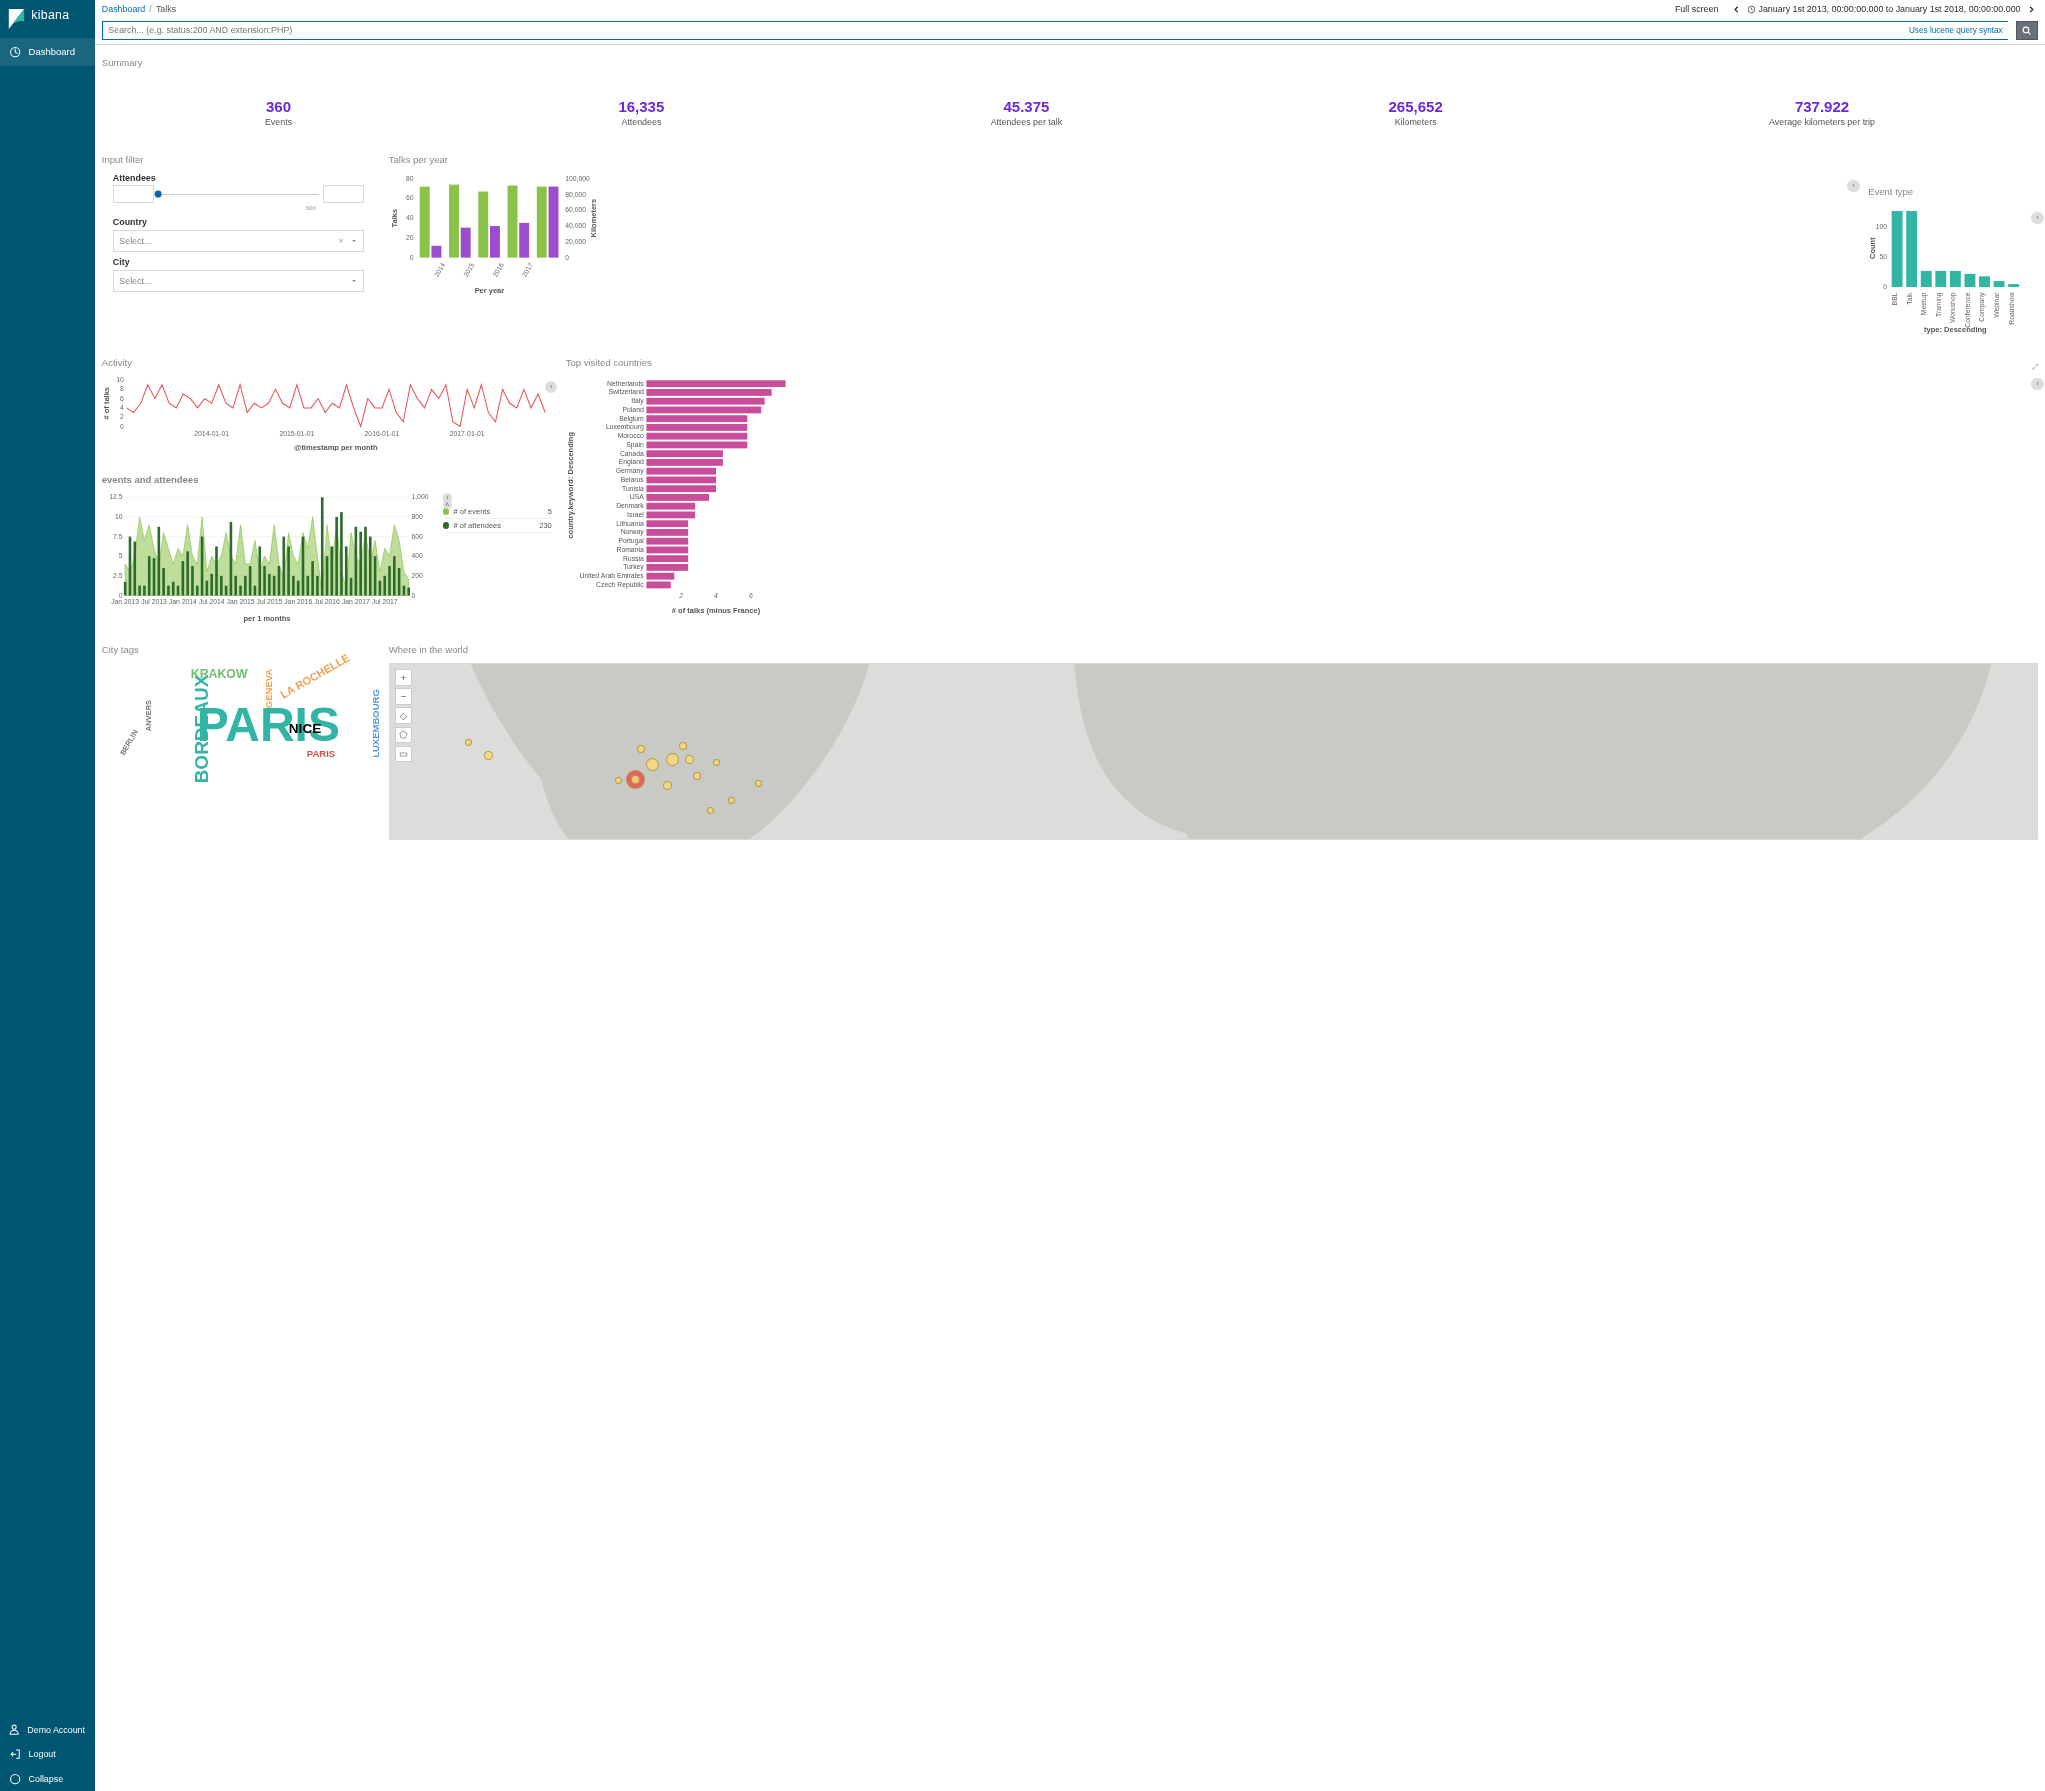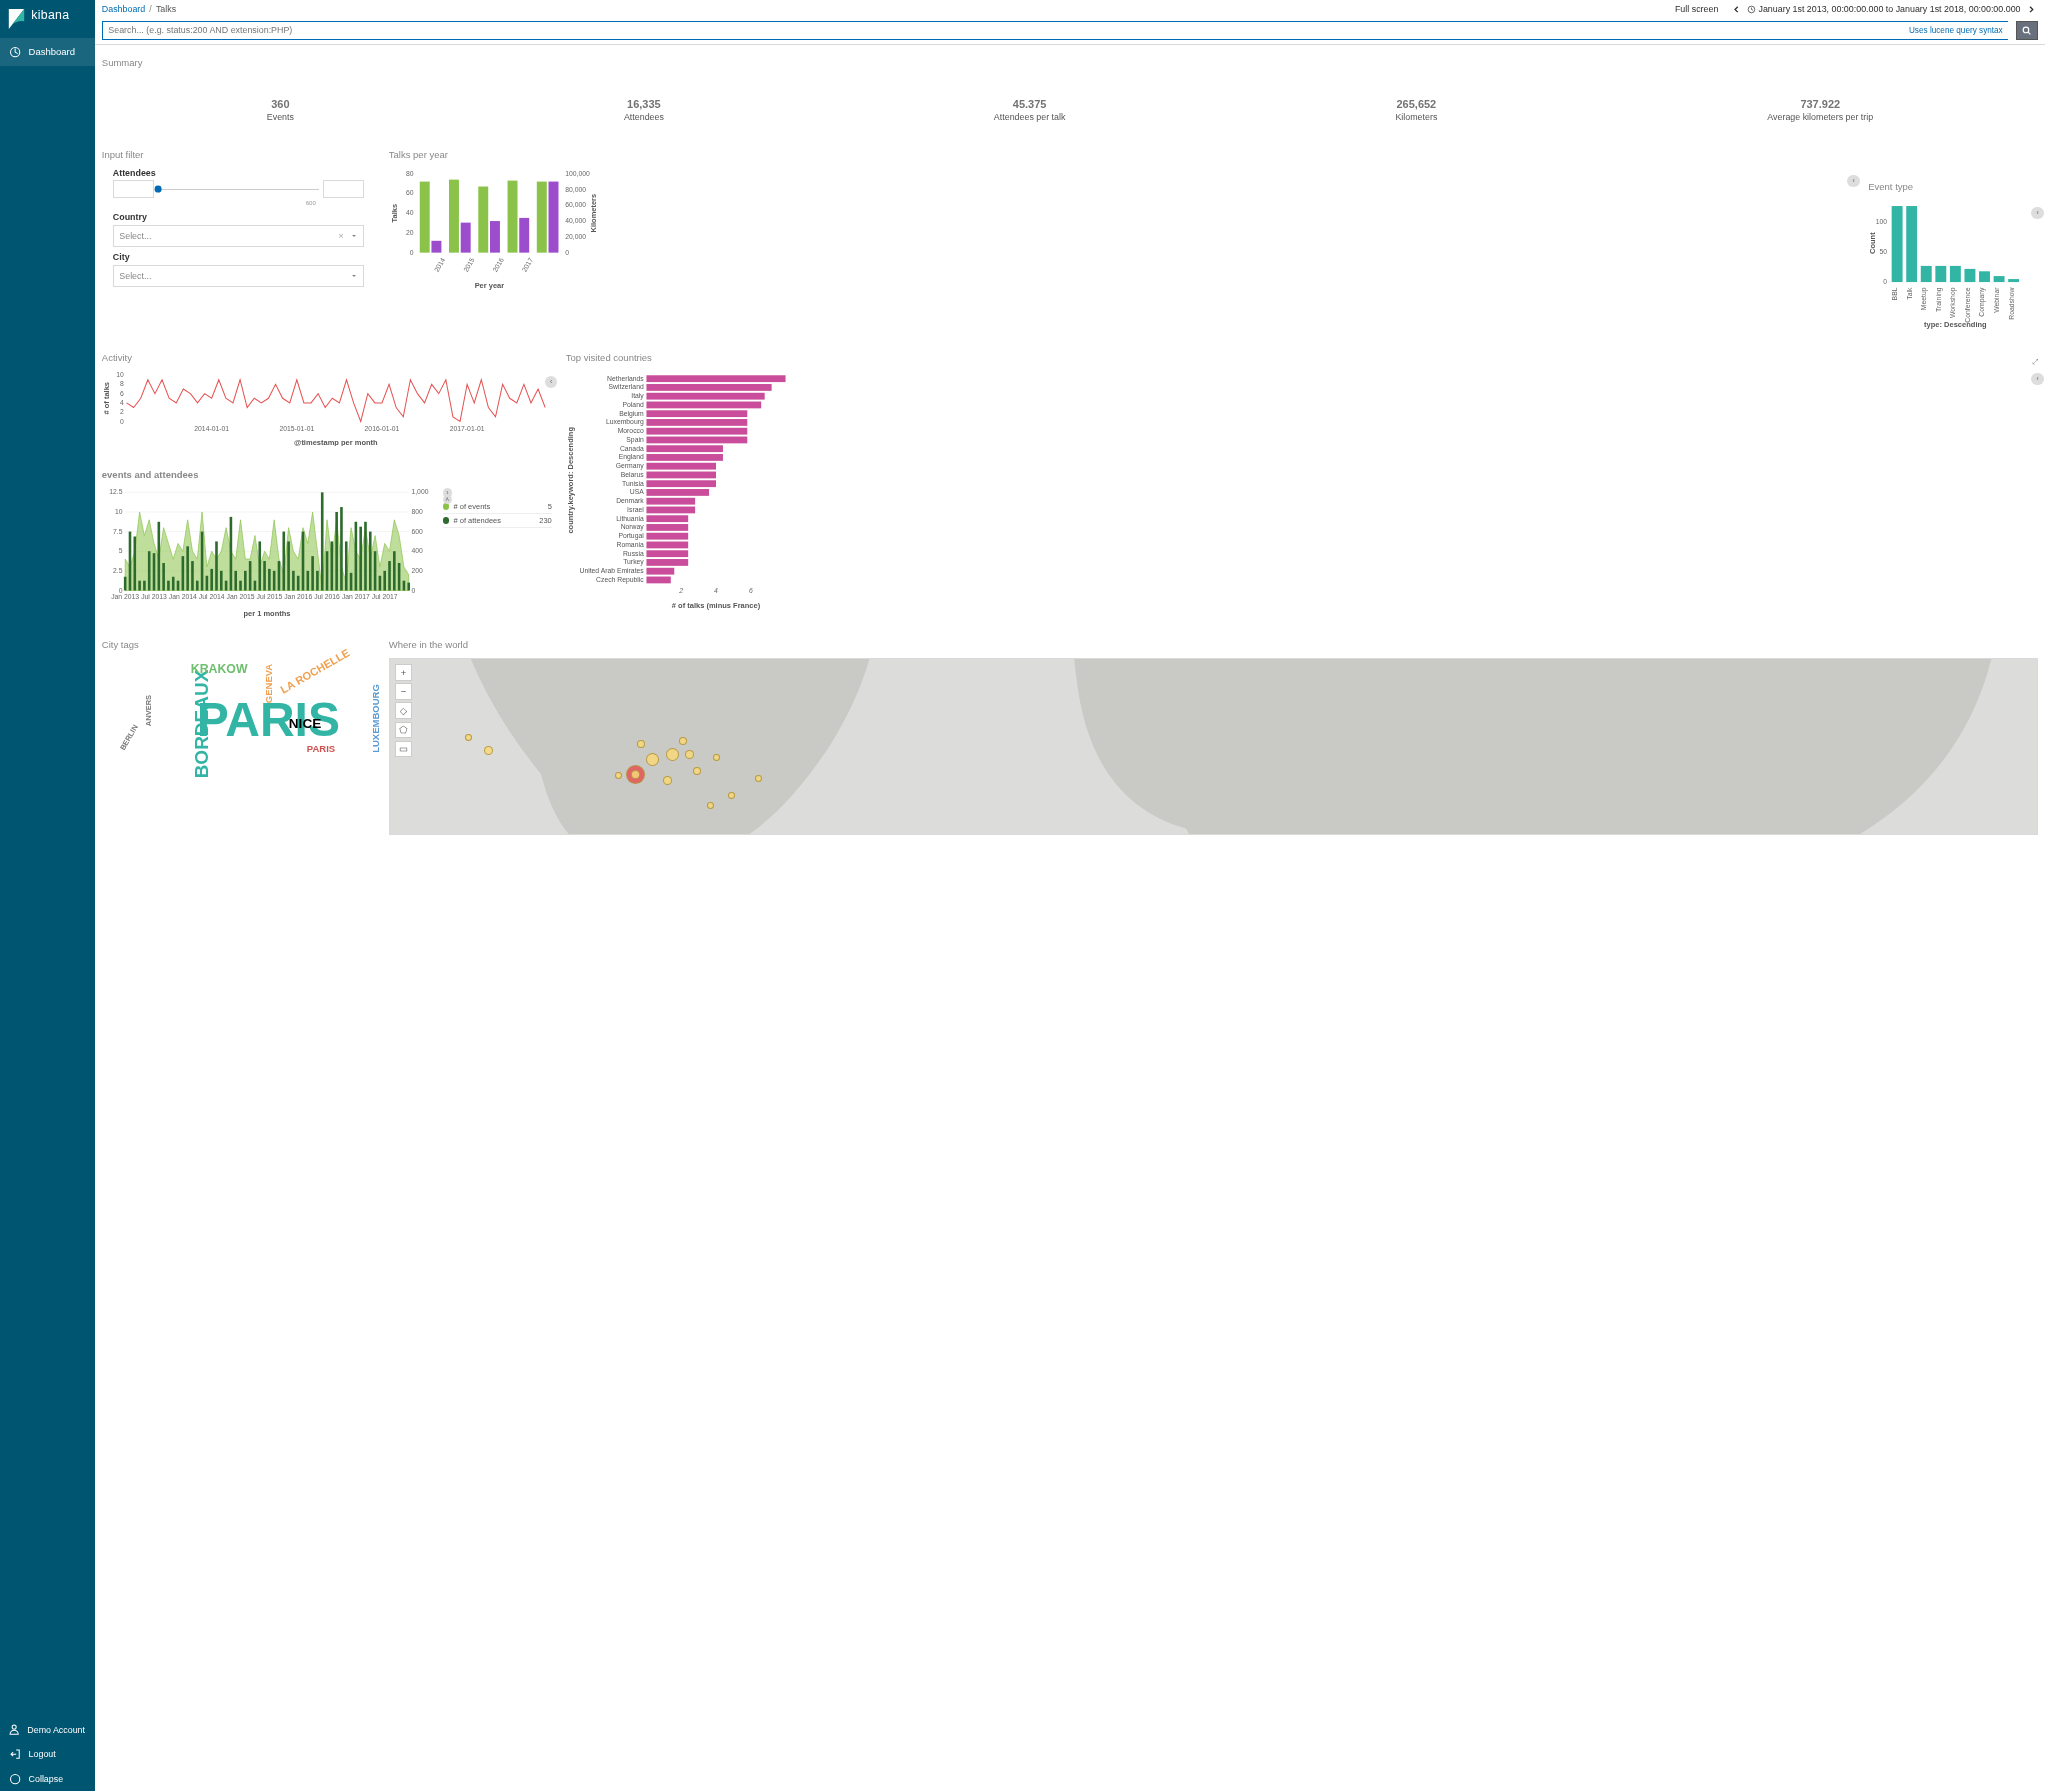--- a/index.html
+++ b/index.html
@@ -29,21 +29,21 @@
 .search-wrap { flex: 1; position: relative; }
 .search-input { width: 100%; padding: 3.4px 5.5px; border: 0.7px solid #006bb4; border-right: none; font-size: 8.9px; }
 .lucene-hint { position: absolute; right: 5.5px; top: 50%; transform: translateY(-50%); color: #006bb4; font-size: 8.2px; cursor: pointer; }
 .search-btn { width: 22px; border: 0.7px solid #555; background: #69707d; color: #fff; cursor: pointer; display: flex; align-items: center; justify-content: center; }
 .filter-row { padding: 4.1px 6.8px 6.8px; border-bottom: 0.7px solid #d9d9d9; background: #fafafa; }
 .filter-link { color: #006bb4; font-size: 8.9px; cursor: pointer; }
 .content { padding: 6.8px; overflow-y: auto; background: #fff; }
 .section-label { color: #888; font-size: 9.5px; margin: 5.5px 0 9.5px; }
 .summary-row { display: flex; justify-content: space-around; padding: 20.5px 0 27px; }
 .metric { text-align: center; }
-.metric-value { font-size: 11px; font-weight: 700; color: #737373; }
+.metric-value { font-size: 15px; font-weight: 700; color: #6d28d9; }
 .metric-label { font-size: 8.9px; color: #555; margin-top: 1.4px; }
 .grid { display: flex; gap: 14px; }
 .col { flex: 1; min-width: 0; }
 .panel-title { color: #888; font-size: 9.5px; margin-bottom: 8.2px; }
 .field-label { font-size: 8.9px; font-weight: 700; color: #333; margin-bottom: 2.7px; margin-top: 5.5px; }
 .range-row { display: flex; align-items: center; gap: 4.1px; }
 .range-input { width: 41px; height: 17.7px; border: 0.7px solid #d9d9d9; padding: 1.4px 2.7px; font-size: 8.2px; }
 .range-track { flex: 1; height: 1.4px; background: #ccc; position: relative; }
 .range-handle { position: absolute; left: 0; top: 50%; transform: translate(-50%,-50%); width: 6.8px; height: 6.8px; border-radius: 50%; background: #006bb4; cursor: pointer; }
 .range-max { font-size: 6.1px; color: #999; text-align: right; margin-top: 1.4px; margin-right: 48px; }

